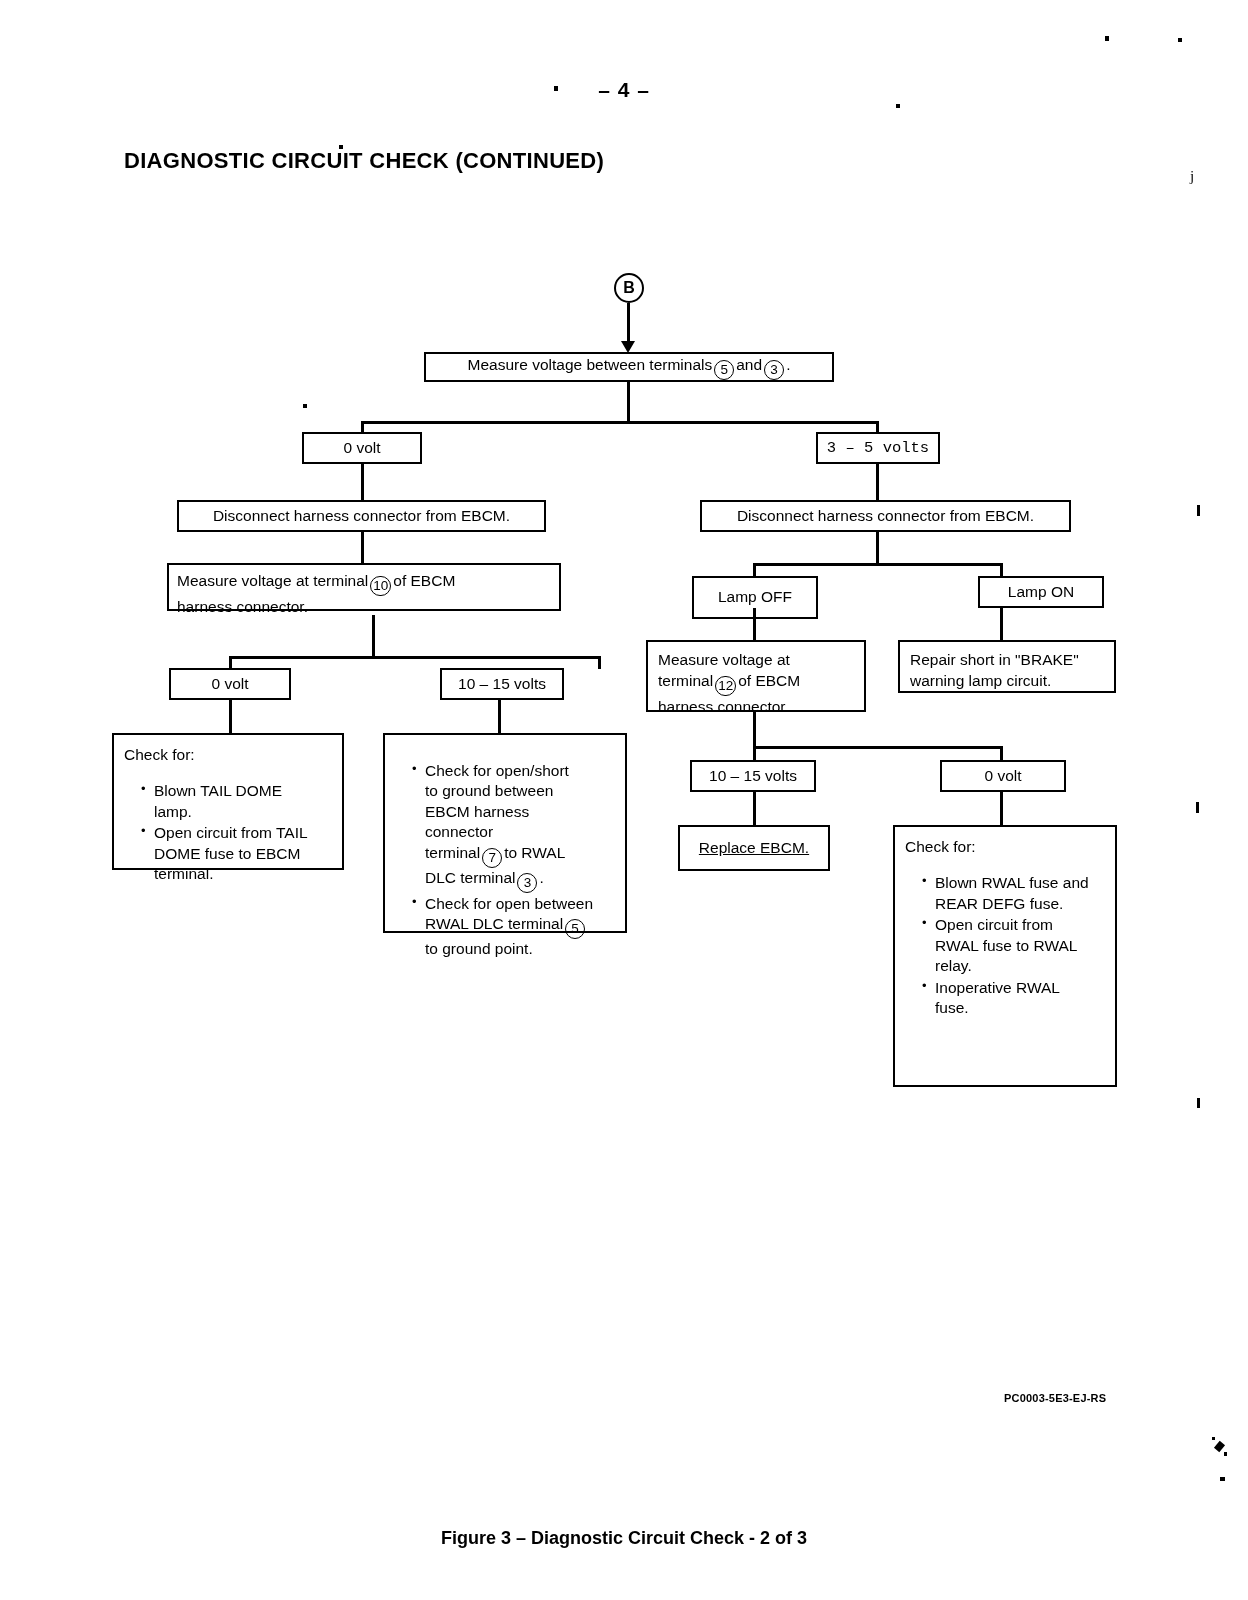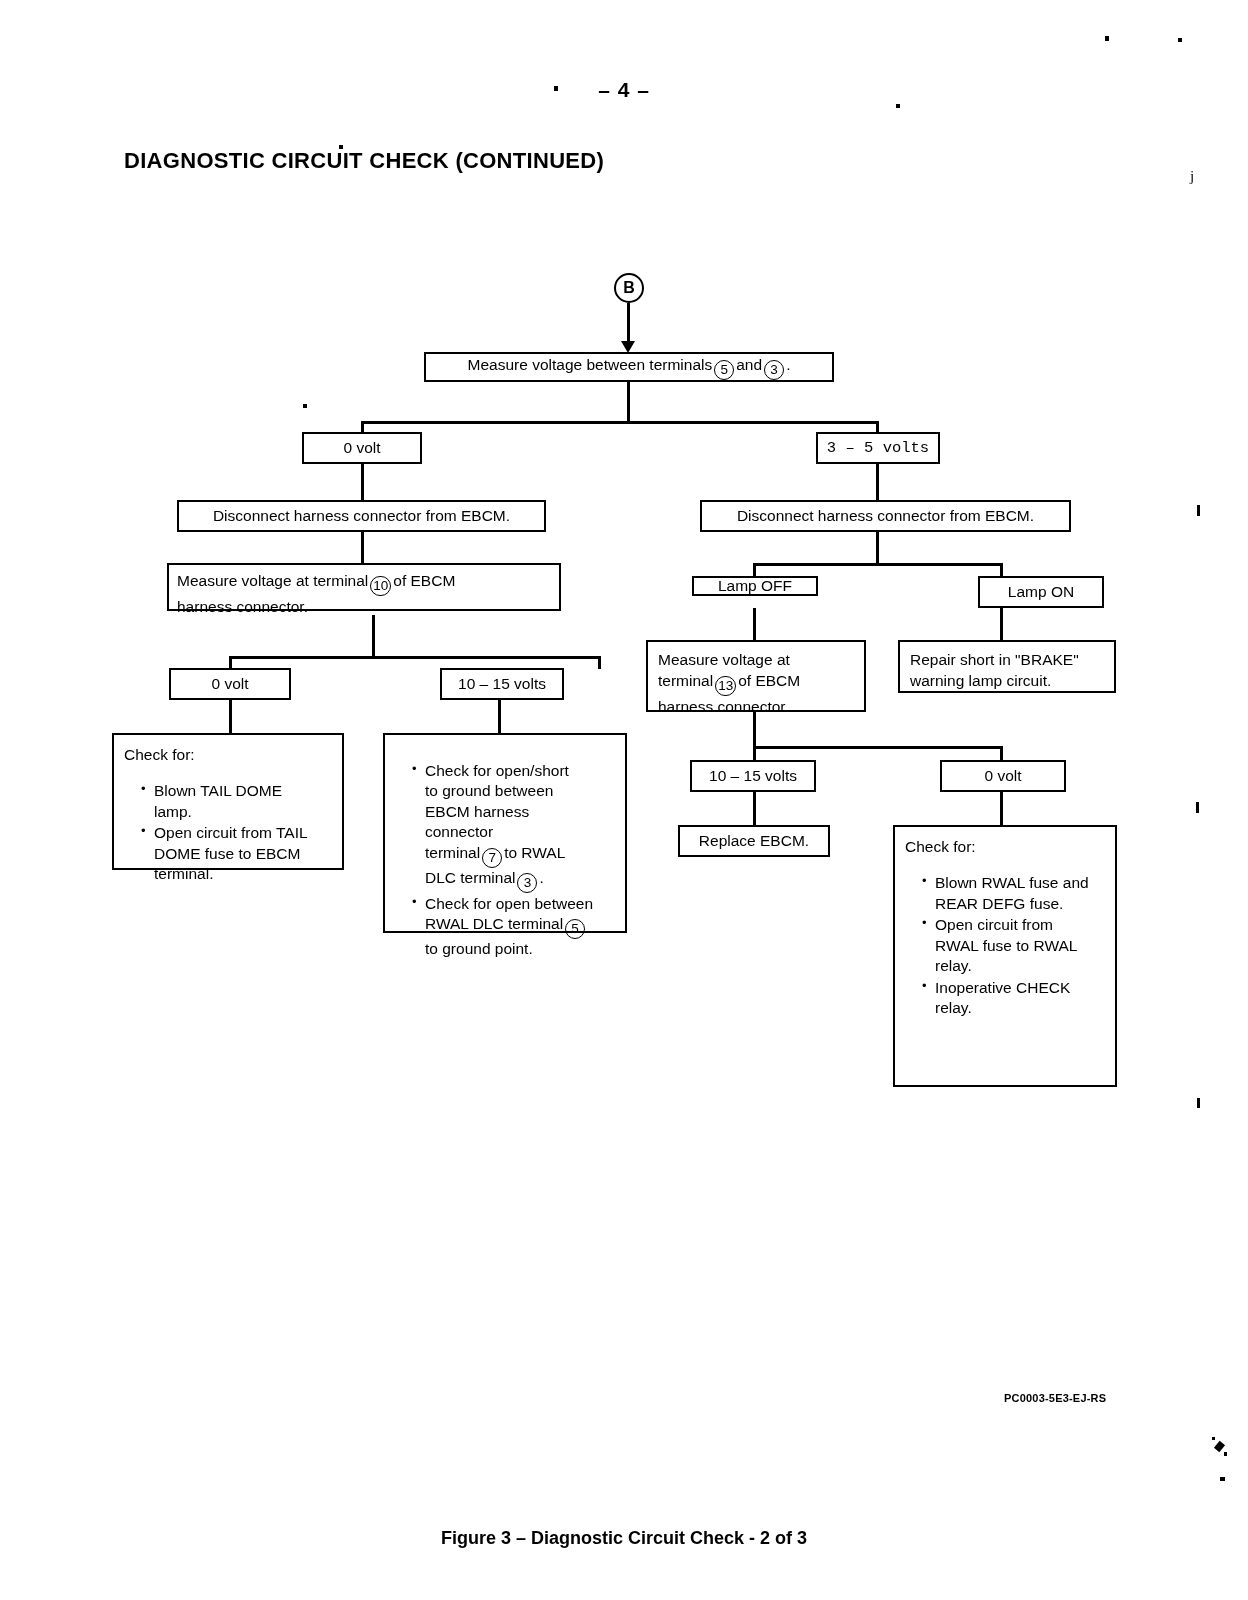--- a/index.html
+++ b/index.html
@@ -266,35 +266,35 @@
 
   <div class="node center" style="left:700px;top:500px;width:371px;height:32px;">
     <div class="inner">Disconnect harness connector from EBCM.</div>
   </div>
 
   <div class="vline" style="left:876px;top:532px;height:32px;"></div>
   <div class="hline" style="left:753px;top:563px;width:250px;"></div>
   <div class="vline" style="left:753px;top:563px;height:14px;"></div>
   <div class="vline" style="left:1000px;top:563px;height:14px;"></div>
 
-  <div class="node center" style="left:692px;top:576px;width:126px;height:20px;">
+  <div class="node center" style="left:692px;top:576px;width:126px;height:43px;">
     <div class="inner">Lamp OFF</div>
   </div>
 
   <div class="node center" style="left:938px;top:576px;width:126px;height:32px;margin-left:40px;">
     <div class="inner">Lamp ON</div>
   </div>
 
   <div class="vline" style="left:753px;top:608px;height:33px;"></div>
   <div class="vline" style="left:1000px;top:608px;height:33px;"></div>
 
   <div class="node left-al" style="left:646px;top:640px;width:220px;height:72px;padding:8px 10px;">
     <div class="inner">
       <div class="plain-line">Measure voltage at</div>
-      <div class="plain-line"><span>terminal</span><span class="term">13</span><span>of EBCM</span></div>
+      <div class="plain-line"><span>terminal</span><span class="term">12</span><span>of EBCM</span></div>
       <div class="plain-line">harness connector.</div>
     </div>
   </div>
 
   <div class="node left-al" style="left:898px;top:640px;width:218px;height:53px;padding:8px 10px;">
     <div class="inner">
       <div class="plain-line">Repair short in "BRAKE"</div>
       <div class="plain-line">warning lamp circuit.</div>
     </div>
   </div>
@@ -308,31 +308,31 @@
     <div class="inner">10 – 15 volts</div>
   </div>
 
   <div class="node center" style="left:940px;top:760px;width:126px;height:32px;">
     <div class="inner">0 volt</div>
   </div>
 
   <div class="vline" style="left:753px;top:792px;height:34px;"></div>
   <div class="vline" style="left:1000px;top:792px;height:34px;"></div>
 
-  <div class="node center" style="left:678px;top:825px;width:152px;height:32px;">
+  <div class="node center" style="left:678px;top:825px;width:152px;height:46px;text-decoration:underline;">
     <div class="inner">Replace EBCM.</div>
   </div>
 
   <div class="node left-al" style="left:893px;top:825px;width:224px;height:262px;padding:10px 10px;">
     <div class="inner">
       <div class="plain-line">Check for:</div>
       <ul class="blist">
         <li>Blown RWAL fuse and REAR DEFG fuse.</li>
         <li>Open circuit from RWAL fuse to RWAL relay.</li>
-        <li>Inoperative CHECK relay.</li>
+        <li>Inoperative RWAL fuse.</li>
       </ul>
     </div>
   </div>
 
   <div class="doc-code">PC0003-5E3-EJ-RS</div>
   <div class="figure-caption">Figure 3 – Diagnostic Circuit Check - 2 of 3</div>
 
 </div>
 
 </body></html>

